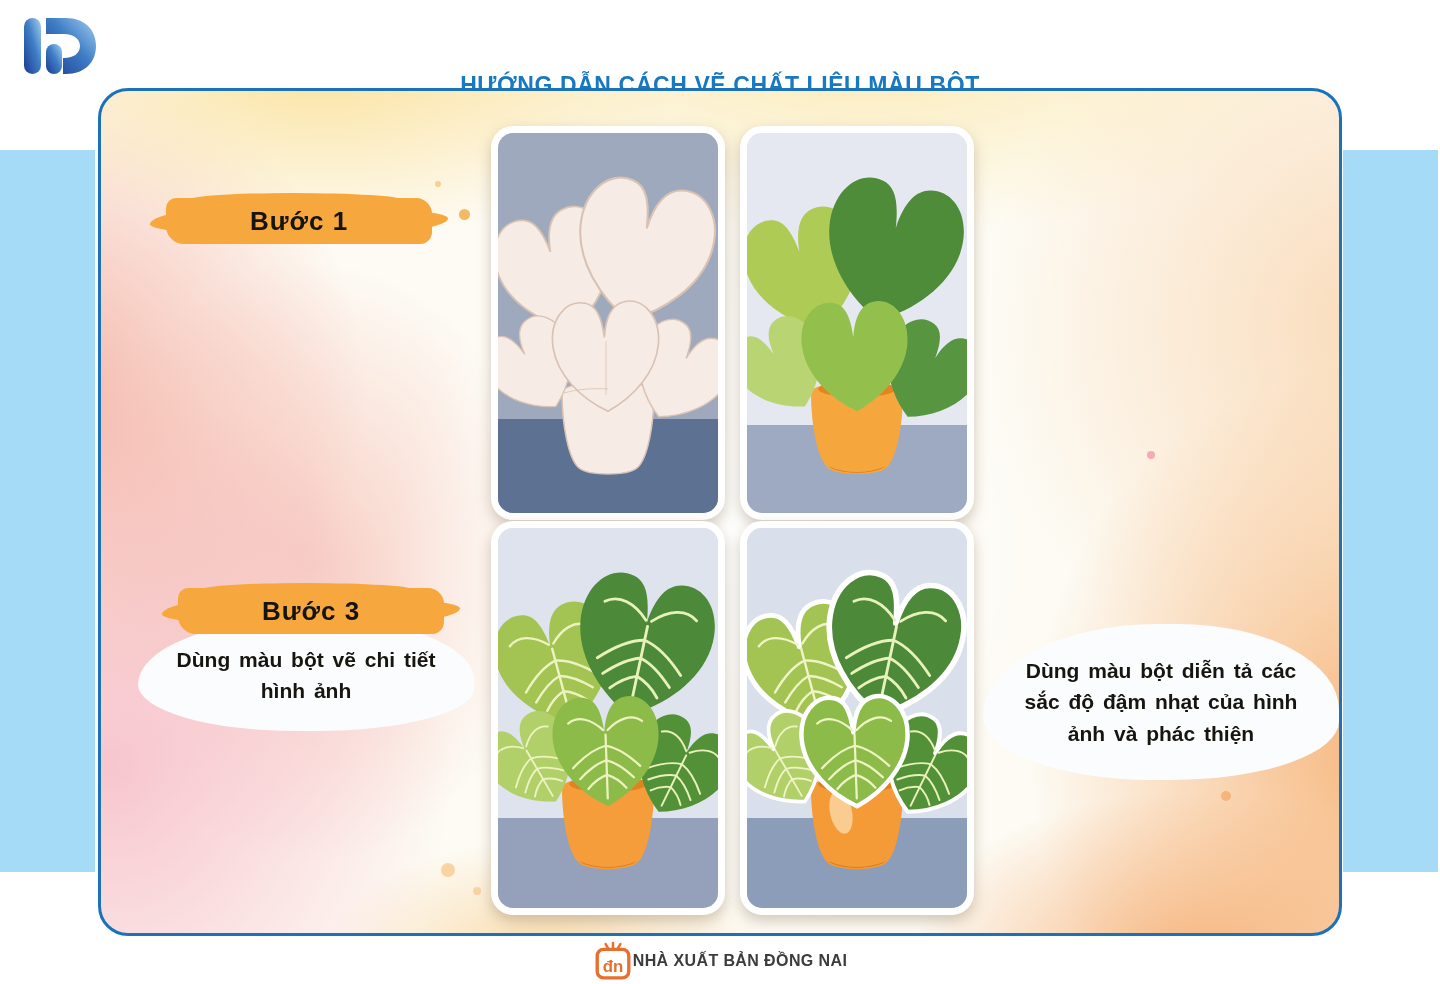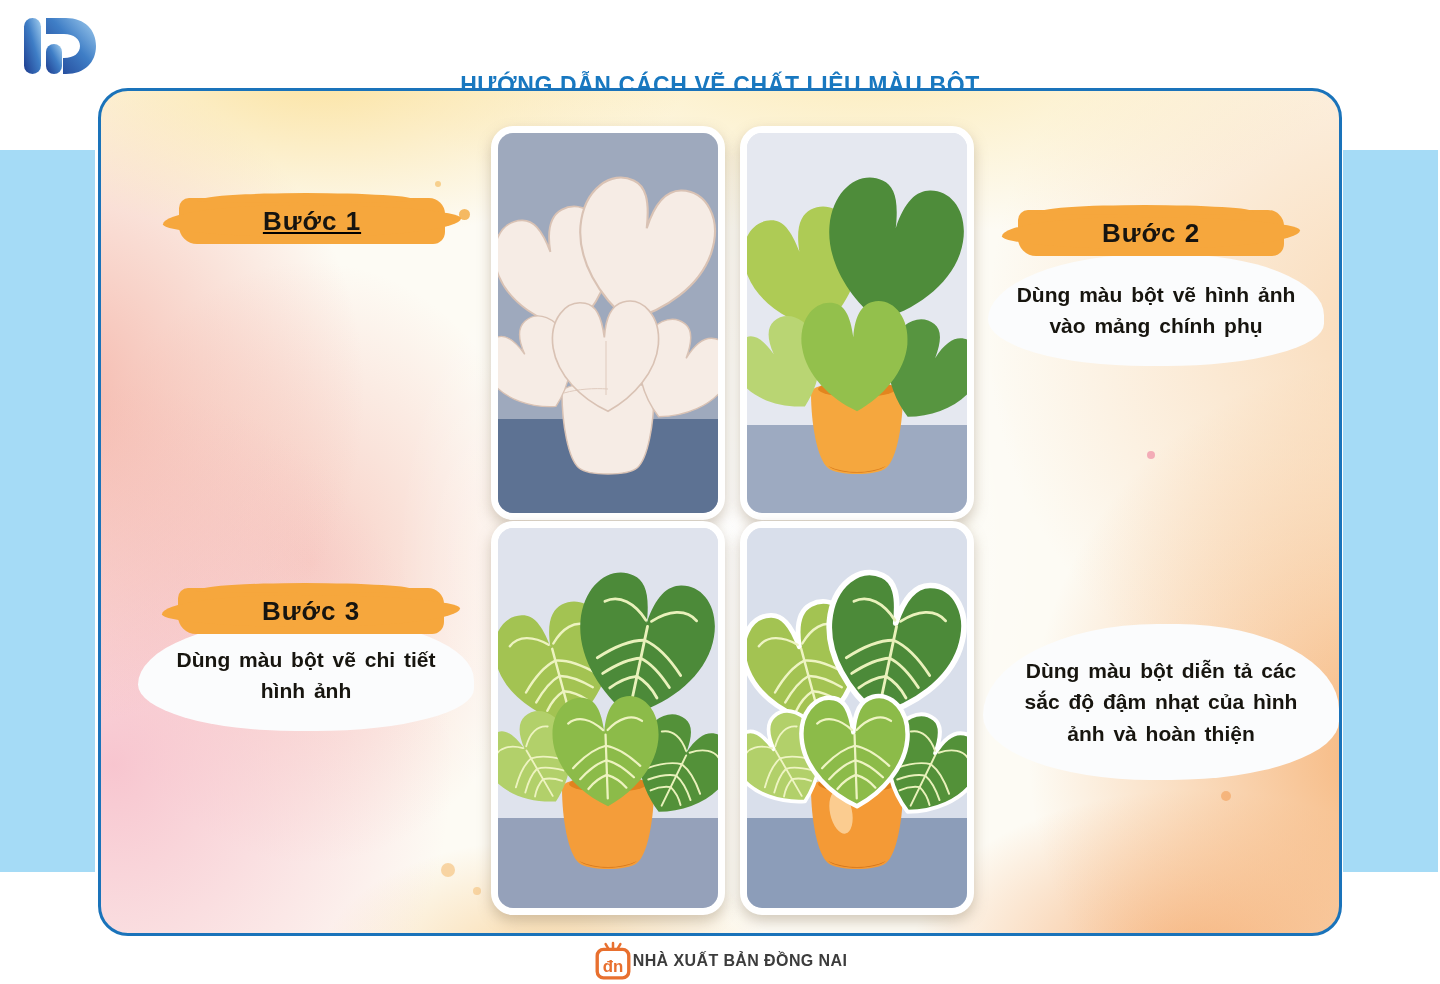--- a/index.html
+++ b/index.html
@@ -129,40 +129,34 @@
 <div class="content-card">
 
   <div class="splat" style="left:358px;top:118px;width:11px;height:11px;background:#f2a93f;opacity:.8"></div>
   <div class="splat" style="left:334px;top:90px;width:6px;height:6px;background:#f5c779;opacity:.8"></div>
   <div class="splat" style="left:828px;top:44px;width:9px;height:9px;background:#f6c46e;opacity:.7"></div>
   <div class="splat" style="left:1046px;top:360px;width:8px;height:8px;background:#ef8fa5;opacity:.7"></div>
   <div class="splat" style="left:1120px;top:700px;width:10px;height:10px;background:#f3a665;opacity:.7"></div>
   <div class="splat" style="left:340px;top:772px;width:14px;height:14px;background:#f4b867;opacity:.55"></div>
   <div class="splat" style="left:372px;top:796px;width:8px;height:8px;background:#f4b867;opacity:.5"></div>
 
-  <div class="brush" style="left:78px;top:107px;width:266px;height:46px;text-decoration:underline;">
+  <div class="brush" style="left:65px;top:107px;width:266px;height:46px;">
     <span>Bước 1</span>
   </div>
 
-  <div class="brush" style="left:917px;top:119px;width:266px;height:46px;">
-    <span>Bước 2</span>
-  </div>
-  <div class="bubble" style="left:887px;top:163px;width:336px;height:112px;">
-    <p>Dùng màu bột vẽ hình ảnh vào mảng chính phụ</p>
-  </div>
 
   <div class="brush" style="left:77px;top:497px;width:266px;height:46px;">
     <span>Bước 3</span>
   </div>
   <div class="bubble" style="left:37px;top:528px;width:336px;height:112px;align-items:center;">
     <p>Dùng màu bột vẽ chi tiết hình ảnh</p>
   </div>
 
   <div class="bubble" style="left:882px;top:533px;width:356px;height:156px;">
-    <p>Dùng màu bột diễn tả các sắc độ đậm nhạt của hình ảnh và hoàn thiện</p>
+    <p>Dùng màu bột diễn tả các sắc độ đậm nhạt của hình ảnh và phác thiện</p>
   </div>
 
   <div class="photo-card pos-1">
     <svg width="220" height="380" viewBox="0 0 220 380">
       <rect x="0" y="0" width="220" height="380" fill="#9ea9bd"></rect>
       <rect x="0" y="286" width="220" height="94" fill="#5d7293"></rect>
       <g fill="#f6ece5" stroke="#d9c2b4" stroke-width="1.5">
         <use href="#pot" transform="translate(110,298)"></use>
         <use href="#leaf" transform="translate(58,135) rotate(-15) scale(1.22)"></use>
         <use href="#leaf" transform="translate(146,115) rotate(12) scale(1.42)"></use>

